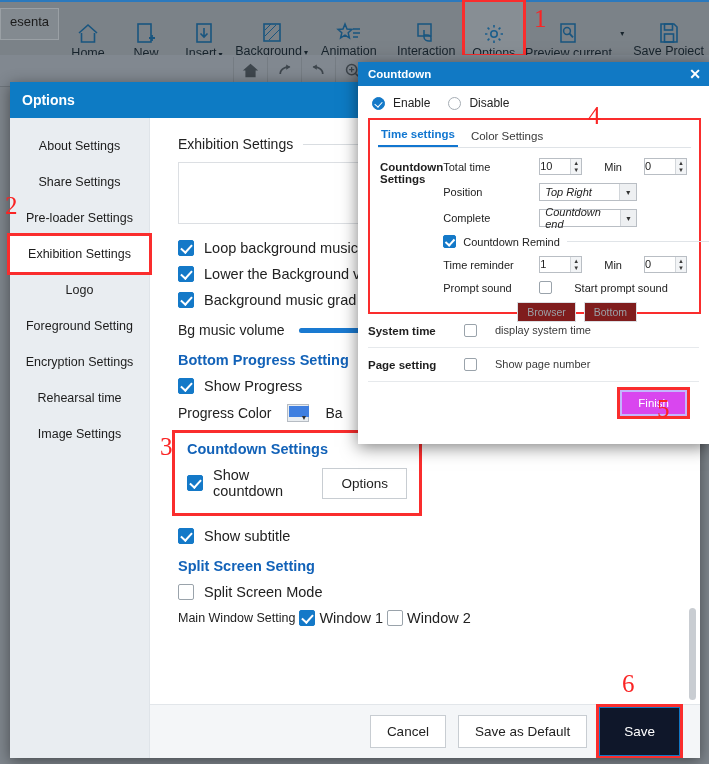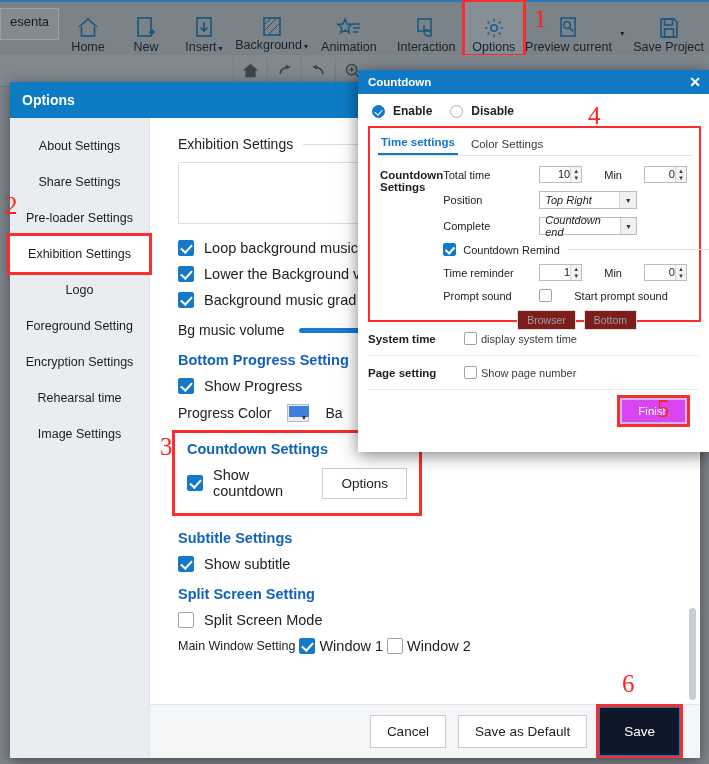--- a/index.html
+++ b/index.html
@@ -20,21 +20,21 @@
   .ribbon-inner { display: flex; align-items: flex-start; height: 55px; }
   .tab-chip {
     margin: 6px 0 0 0; padding: 5px 9px 6px 9px;
     background: #838a90; border: 1px solid #9aa0a5;
     color: #1b1b1b; font-size: 13px; line-height: 16px;
     height: 32px;
   }
   .rb-item {
     position: relative; width: 66px; height: 52px;
     display: flex; flex-direction: column; align-items: center;
-    justify-content: flex-start; padding-top: 14px;
+    justify-content: flex-start; padding-top: 20px;
     color: #17232c; font-size: 12.5px;
   }
   .rb-item .rb-ico { height: 28px; display: flex; align-items: center; justify-content: center; }
   .rb-item .rb-lbl { white-space: nowrap; line-height: 14px; }
   .rb-item.wide { width: 88px; }
   .rb-item.wider { width: 104px; }
   .rb-item.widest { width: 92px; }
   .rb-sel {
     outline: 3px solid #fa2d2d;
     background: #878e94;
@@ -124,64 +124,64 @@
     background: #f4f6f8; border-top: 1px solid #e2e6ea;
     display: flex; align-items: center; justify-content: flex-end; gap: 12px;
     padding-right: 20px;
   }
   .ft-btn { border: 1px solid #c8cdd2; background: #fff; padding: 8px 16px; font-size: 13.5px; color: #222; }
   .ft-btn.primary { background: #0f172a; border-color: #1077c4; color: #fff; padding: 16px 24px; }
   .ft-wrap-hl { outline: 3px solid #fa2d2d; }
 
   
   .cd-dlg {
-    position: absolute; left: 358px; top: 70px; width: 351px; height: 382px;
+    position: absolute; left: 358px; top: 62px; width: 351px; height: 382px;
     background: #fff; box-shadow: 0 3px 16px rgba(0,0,0,.5);
   }
   .cd-title {
     height: 24px; background: #1179c4; color: #fff; display: flex;
     align-items: center; justify-content: space-between; padding: 0 8px 0 10px;
     font-size: 11.5px; font-weight: bold;
   }
   .cd-close { font-size: 14px; cursor: pointer; line-height: 14px; }
-  .cd-ed { display: flex; align-items: center; gap: 8px; padding: 10px 0 8px 14px; font-size: 12px; color: #222; font-weight: bold; }
+  .cd-ed { display: flex; align-items: center; gap: 8px; padding: 10px 0 8px 14px; font-size: 12px; color: #222; }
   .radio { width: 13px; height: 13px; border-radius: 50%; border: 1px solid #a6adb4; background: #fff; flex: none; position: relative; }
   .radio.on { background: #1479c8; border-color: #1479c8; }
   .radio.on::after { content: ""; position: absolute; left: 3px; top: 2.5px; width: 4px; height: 6px; border: solid #fff; border-width: 0 1.6px 1.6px 0; transform: rotate(42deg); }
 
   .cd-panel { margin: 0 8px 0 10px; border: 2px solid #fa2d2d; height: 196px; position: relative; background:#fff; }
   .cd-tabs { display: flex; align-items: flex-end; gap: 10px; padding: 6px 0 0 8px; font-size: 11.5px; }
   .cd-tab { padding: 2px 3px 5px 3px; color: #3a3a3a; }
   .cd-tab.active { color: #1176d0; font-weight: bold; border-bottom: 2px solid #1176d0; }
   .cd-tab-rule { height: 1px; background: #dfe3e7; margin: 0 8px; }
 
   .cd-content { display: flex; padding: 10px 0 0 10px; }
   .cd-lbl-col { width: 96px; font-size: 11.5px; font-weight: bold; color: #1d1d1d; padding-top: 3px; }
   .cd-fields { flex: 1; font-size: 11px; color: #222; }
   .fr { display: flex; align-items: center; gap: 22px; margin-bottom: 8px; }
   .fl { width: 74px; font-size: 11px; color: #222; }
   .spin { display: flex; align-items: stretch; border: 1px solid #b9bec4; background: #fff; height: 17px; }
-  .spin .v { width: 30px; text-align: right; font-size: 11px; line-height: 15px; color: #222; }
+  .spin .v { width: 30px; text-align: left; font-size: 11px; line-height: 15px; color: #222; }
   .spin .arrows { width: 11px; border-left: 1px solid #d2d6da; background: #f2f4f6; display: flex; flex-direction: column; }
   .spin .arrows span { flex: 1; display: flex; align-items: center; justify-content: center; font-size: 6px; color: #3a3a3a; line-height: 6px; }
   .unit { font-size: 11px; color: #222; }
   .sel {
     display: flex; align-items: center; justify-content: space-between;
     border: 1px solid #b9bec4; background: #fff; height: 18px; width: 98px;
     font-size: 11px; color: #222; padding-left: 5px; font-style: italic;
   }
   .sel .arw { width: 17px; height: 16px; background: #eef0f2; border-left: 1px solid #d2d6da; display: flex; align-items: center; justify-content: center; font-size: 7px; color: #333; }
   .remind-row { display: flex; align-items: center; gap: 7px; margin: 4px 0 8px 0; }
   .remind-row .rule { flex: 1; height: 1px; background: #e0e4e8; }
   .btn-sm { border: 1px solid #dcdfe3; background: #7f1d1d; color: #9aa0a6; font-size: 10.5px; padding: 3px 9px; }
 
   .cd-rows { padding: 0 10px; }
   .cd-row2 { display: flex; align-items: center; padding: 10px 0; border-bottom: 1px solid #e6e9ec; }
   .cd-row2 .k { width: 96px; font-size: 11.5px; font-weight: bold; color: #1d1d1d; }
-  .cd-row2 .v { display: flex; align-items: center; gap: 4px; font-size: 11px; color: #3a3a3a; }
+  .cd-row2 .v { display: flex; gap: 18px; font-size: 11px; color: #3a3a3a; }
   .cd-foot { display: flex; justify-content: flex-end; padding: 8px 12px 0 0; }
   .finish-wrap { outline: 3px solid #fa2d2d; }
   .finish { background: #d946ef; color: #fff; border: 2px solid #c4b5fd; font-size: 11.5px; padding: 5px 16px; }
 
   
   .ann {
     position: absolute; color: #fa2424; font-size: 25px;
     font-family: "Liberation Serif", serif; line-height: 25px; z-index: 60;
   }
 </style>
@@ -391,21 +391,20 @@
             <div class="blue-head">Countdown Settings</div>
             <div class="cd-inner">
               <span class="chk-row" style="margin:0">
                 <span class="cbox on"></span>
                 <span>Show countdown</span>
               </span>
               <button class="opt-btn">Options</button>
             </div>
           </div>
 
-          <div class="blue-head">Subtitle Settings</div>
           <div class="chk-row">
             <span class="cbox on"></span>
             <span>Show subtitle</span>
           </div>
 
           <div class="blue-head">Split Screen Setting</div>
           <div class="chk-row">
             <span class="cbox"></span>
             <span>Split Screen Mode</span>
           </div>

